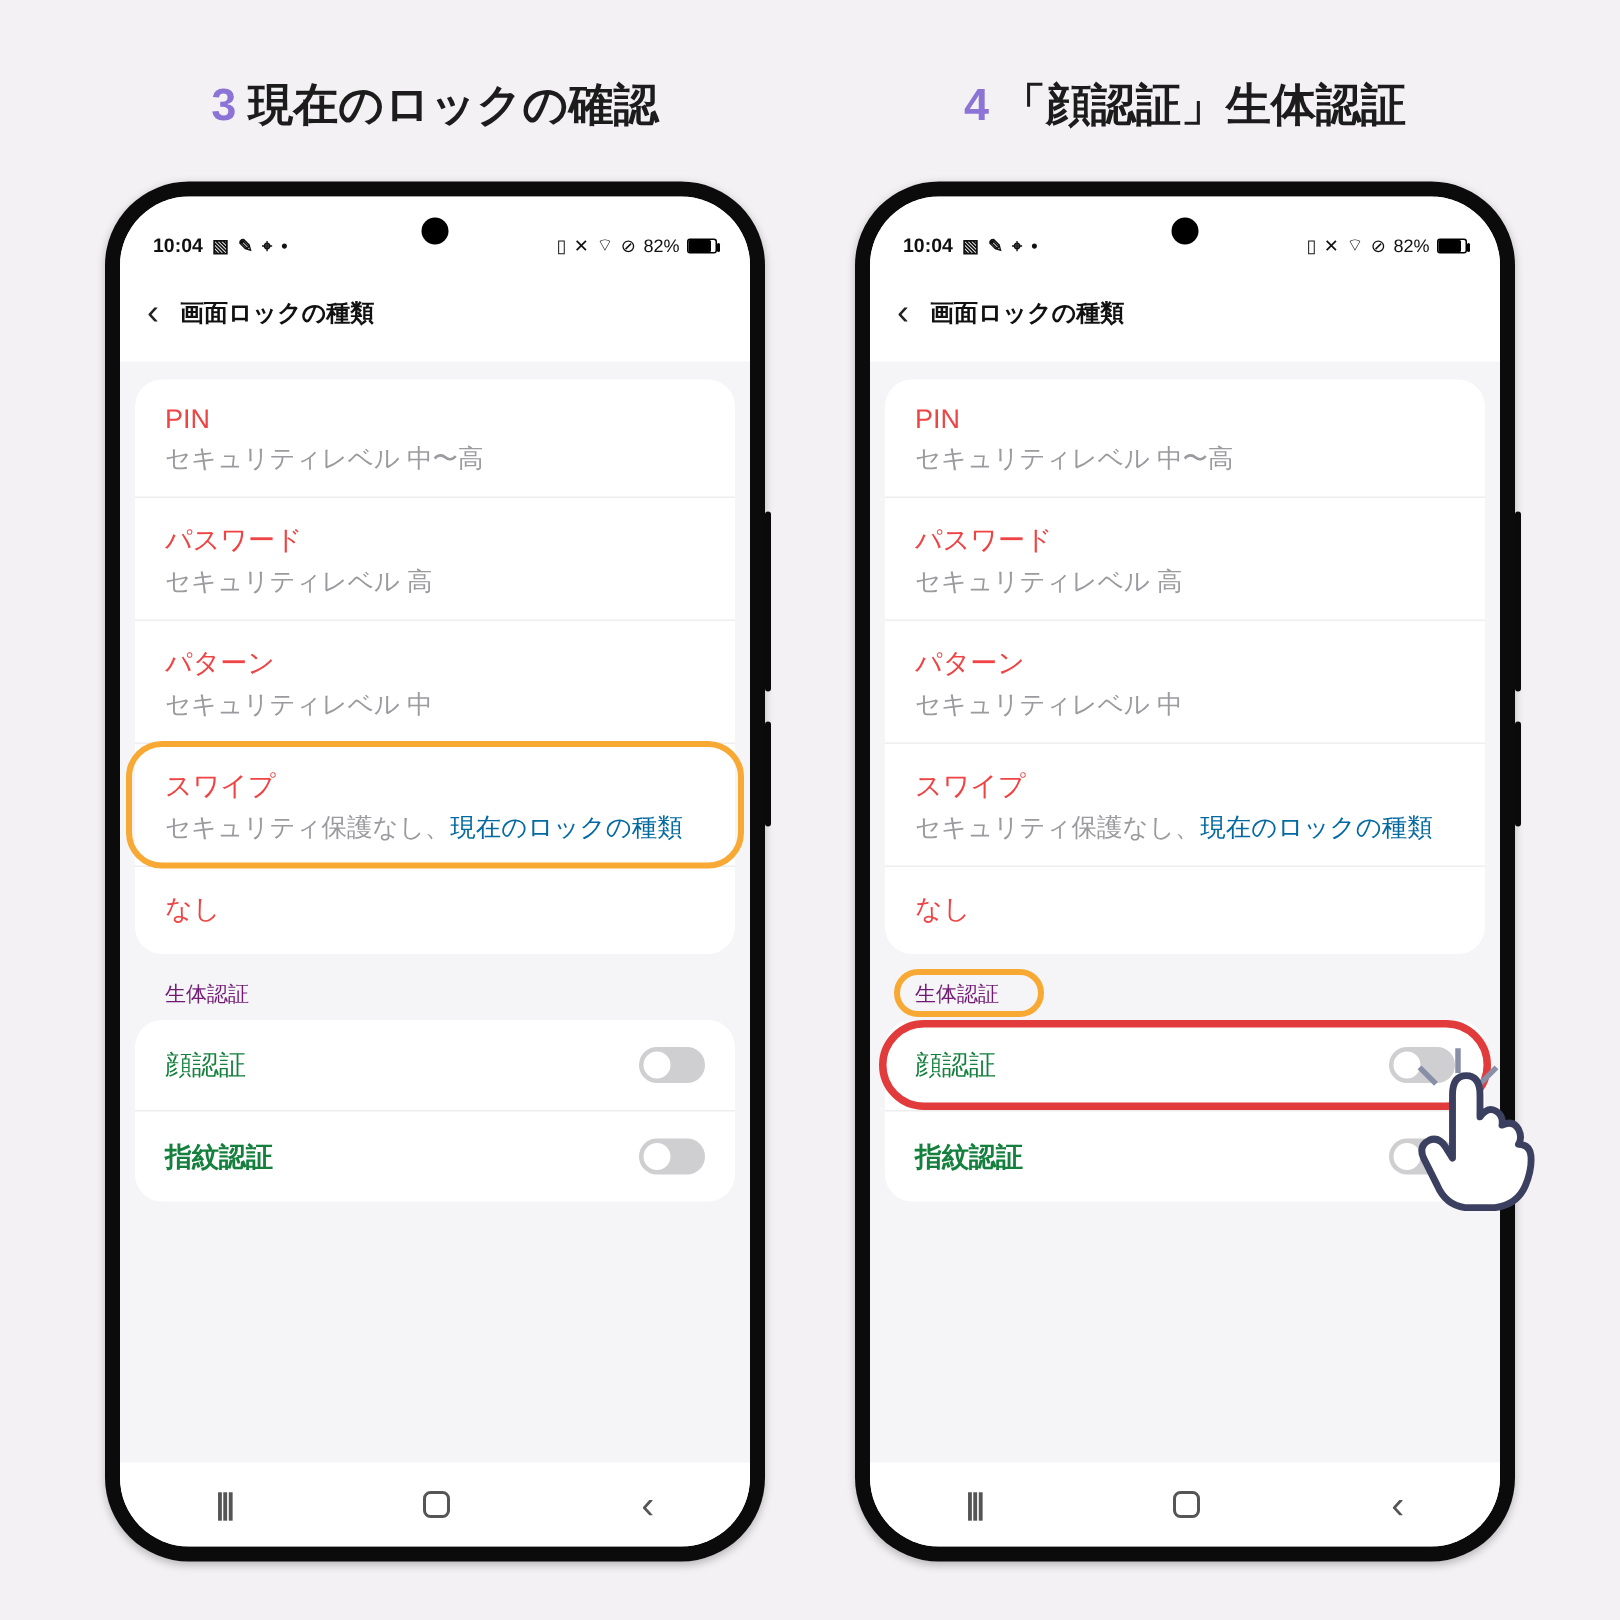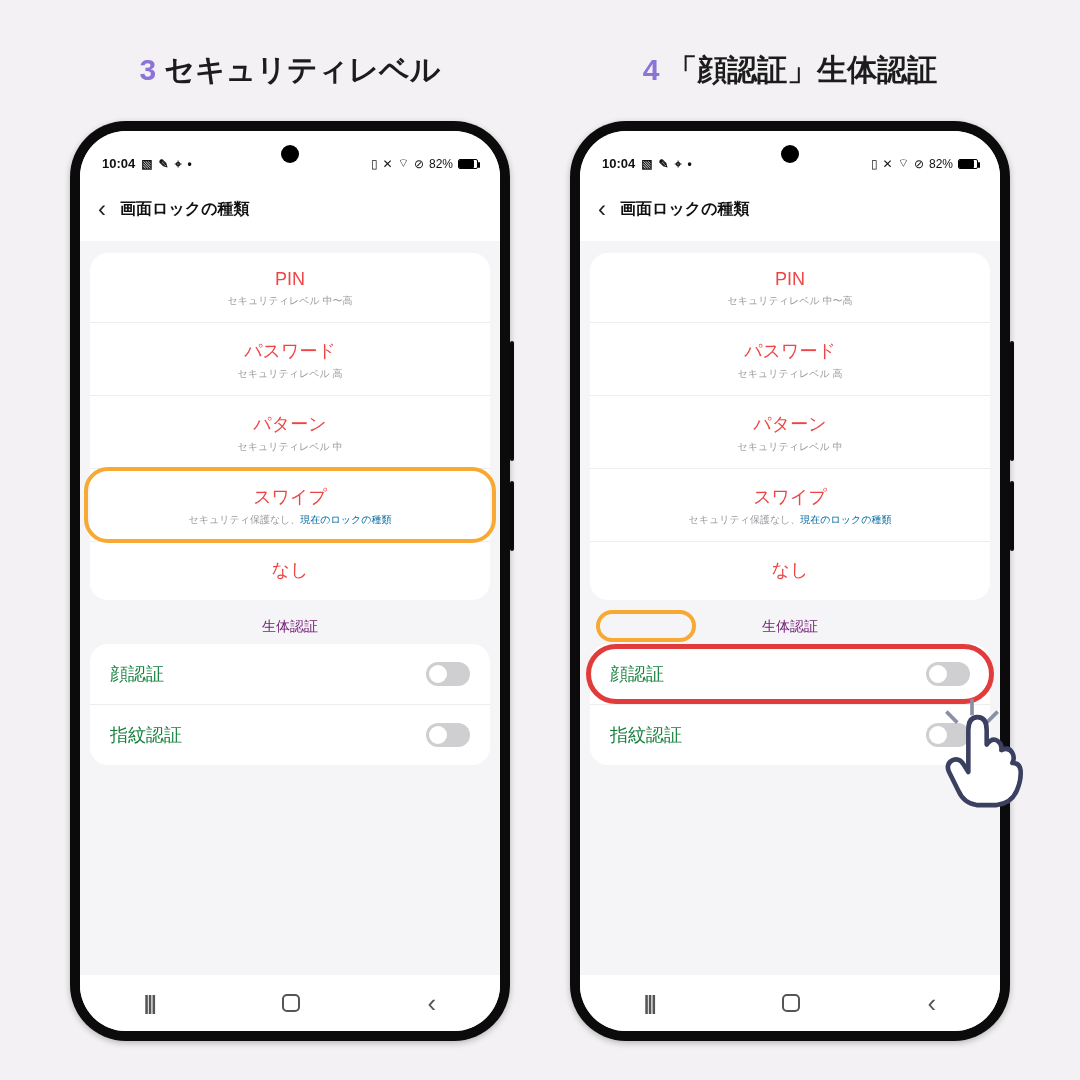--- a/index.html
+++ b/index.html
@@ -29,21 +29,20 @@
   
   .phone {
     width: 440px;
     height: 920px;
     margin: 0 auto;
     background: #0b0b0b;
     border-radius: 56px;
     padding: 10px;
     position: relative;
     box-shadow: 0 2px 6px rgba(0,0,0,.25);
-    text-align: center;
   }
   .phone::before, .phone::after {
     content: "";
     position: absolute;
     background: #0a0a0a;
     border-radius: 3px;
   }
   .phone::before { 
     right: -4px; top: 220px; width: 4px; height: 120px;
   }
@@ -100,33 +99,33 @@
     border-radius:18px;
     margin-bottom:14px;
   }
   .row {
     padding: 16px 20px 14px 20px;
     border-bottom: 1px solid #eeeeef;
     position:relative;
   }
   .row:last-child { border-bottom:none; }
   .row .label { font-size:18px; color:#ef4444; margin-bottom:4px;}
-  .row .sub   { font-size:10px; color:#9a9a9f; }
+  .row .sub   { font-size:17px; color:#9a9a9f; }
   .row .sub .link { color:#0369a1; }
   .section-label {
     font-size:14px; color:#701a75;
     padding: 4px 20px 8px 20px;
   }
   .toggle-row {
     padding: 18px 20px;
     display:flex; justify-content:space-between; align-items:center;
     border-bottom: 1px solid #eeeeef;
     position:relative;
   }
-  .toggle-row:last-child { border-bottom:none; }
+  .toggle-row:last-child { border-bottom:none;font-weight:bold; }
   .toggle-row .label { font-size:18px; color:#15803d;}
   .switch {
     width:44px; height:24px; border-radius:12px;
     background:#cfcfd2; position:relative;
   }
   .switch::after{
     content:""; position:absolute; left:3px; top:3px;
     width:18px; height:18px; border-radius:50%; background:#fff;
   }
   
@@ -163,21 +162,21 @@
   .tap-hand .spark { stroke:#8a8fa8; stroke-width:4; }
   .tap-hand .hand { fill:#fff; stroke:#3b4060; stroke-width:5; stroke-linejoin:round; }
 </style>
 </head>
 <body>
 
 <div class="columns">
 
   <div class="col">
     <div class="step-title">
-      <span class="num">3</span><span>セキュリティレベル</span>
+      <span class="num">3</span><span>現在のロックの確認</span>
     </div>
 
     <div class="phone">
       <div class="screen">
         <div class="camera-dot"></div>
 
         <div class="status-bar">
           <div class="status-left">
             <span>10:04</span>
             <span class="mini-icon">▧</span>

